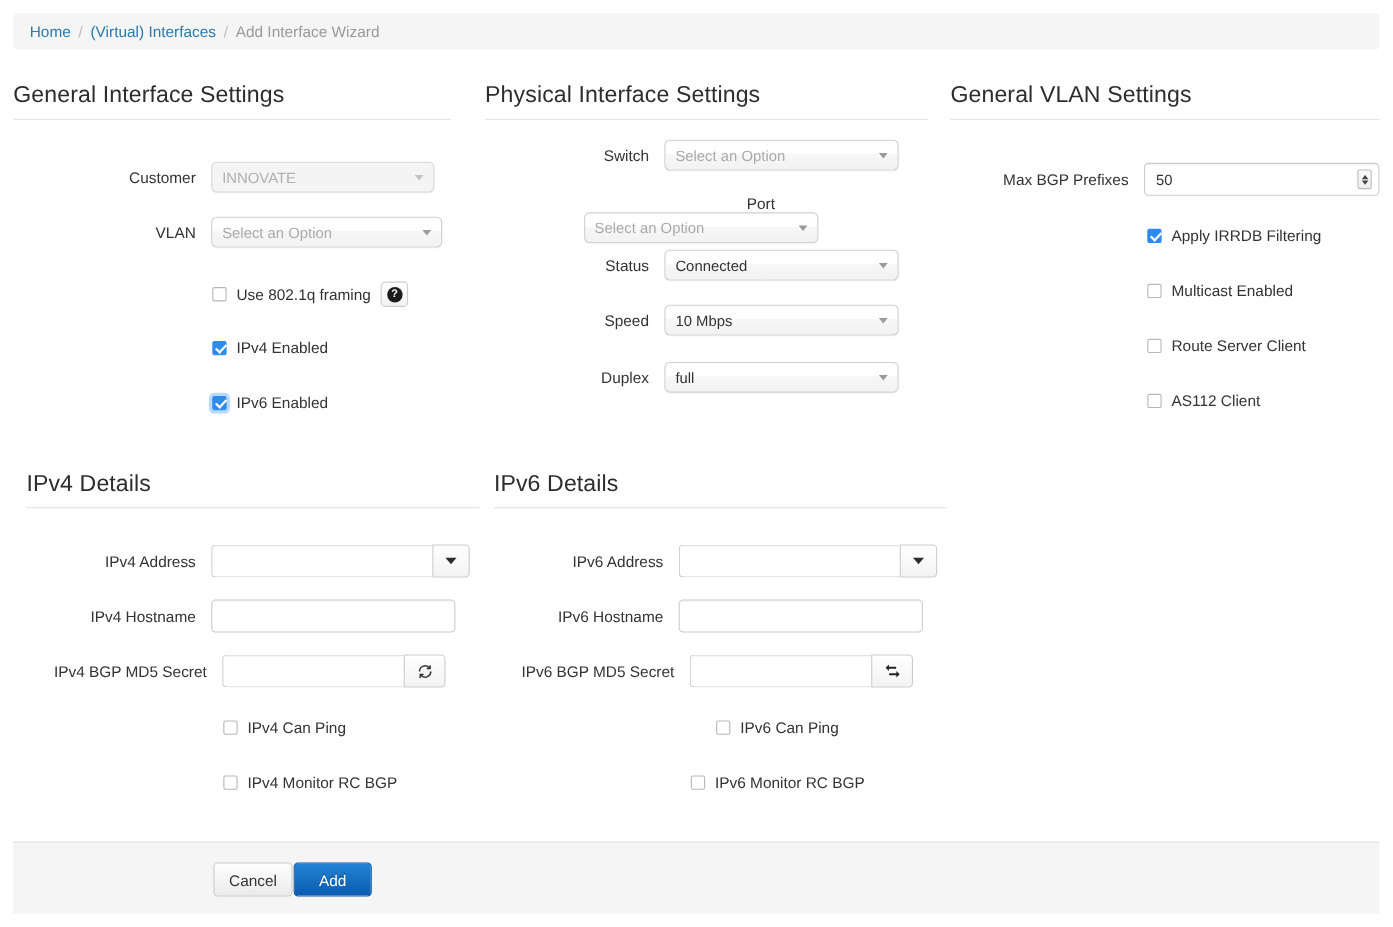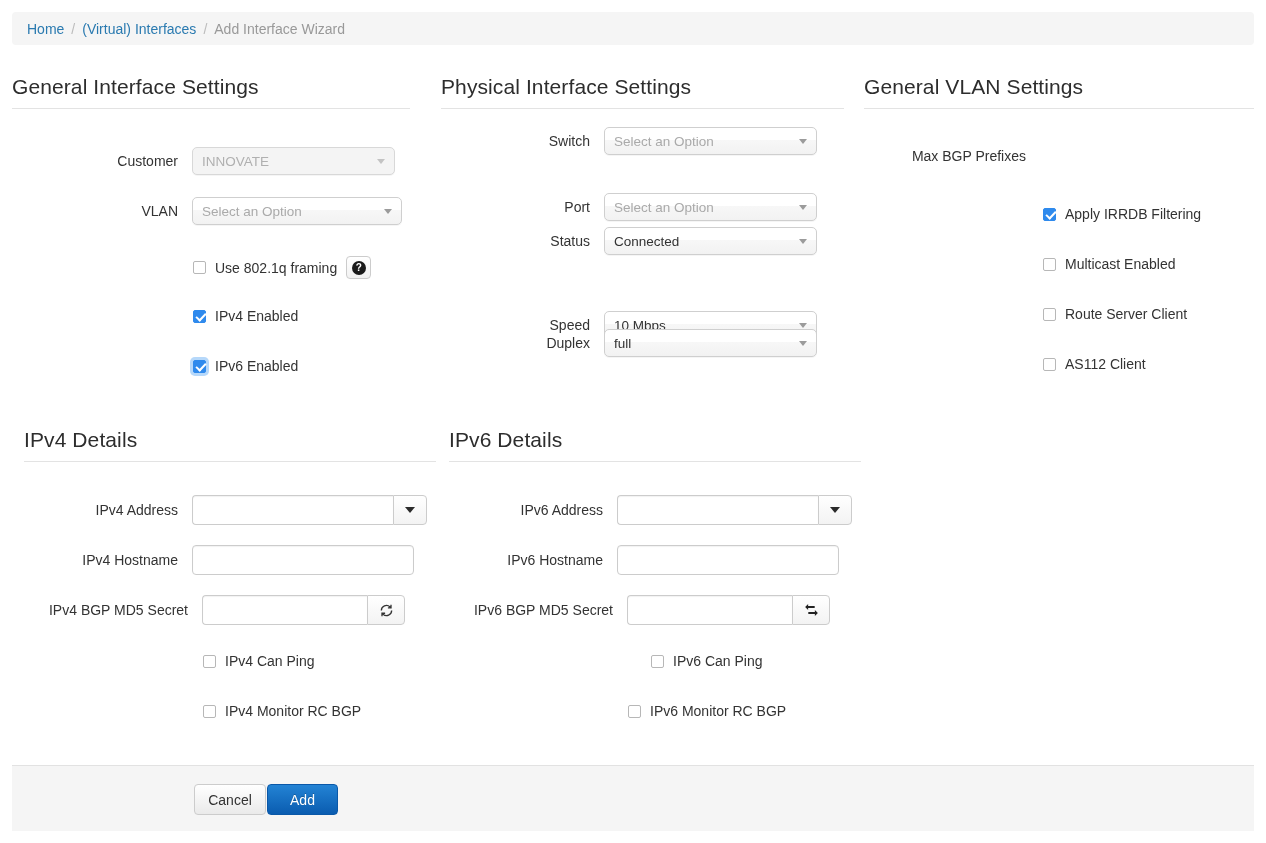--- a/index.html
+++ b/index.html
@@ -280,57 +280,64 @@
 <div class="section-rule" style="left:441px; top:108px; width:403px;"></div>
 
 <div class="frow" style="left:441px; top:127px; width:392px;">
   <div class="flabel" style="width:163px;">Switch</div>
   <div class="sel placeholder" style="width:213px;">
     <span>Select an Option</span>
     <span class="caret"></span>
   </div>
 </div>
 
-<div class="frow" style="left:441px; top:193px; width:392px;">
+<div class="frow" style="left:441px; top:177px; width:392px;flex-direction:column;">
   <div class="flabel" style="width:163px;">Port</div>
   <div class="sel placeholder" style="width:213px;">
     <span>Select an Option</span>
     <span class="caret"></span>
   </div>
 </div>
 
 <div class="frow" style="left:441px; top:227px; width:392px;">
   <div class="flabel" style="width:163px;">Status</div>
   <div class="sel" style="width:213px;">
     <span>Connected</span>
     <span class="caret"></span>
   </div>
 </div>
 
-<div class="frow" style="left:441px; top:277px; width:392px;margin-top:34px;">
+<div class="frow" style="left:441px; top:277px; width:392px;">
   <div class="flabel" style="width:163px;">Speed</div>
   <div class="sel" style="width:213px;">
     <span>10 Mbps</span>
     <span class="caret"></span>
   </div>
 </div>
 
 <div class="frow" style="left:441px; top:329px; width:392px;">
   <div class="flabel" style="width:163px;">Duplex</div>
   <div class="sel" style="width:213px;text-align:center;">
     <span>full</span>
     <span class="caret"></span>
   </div>
 </div>
 
 <div class="section-title" style="left:864px; top:75px;">General VLAN Settings</div>
 <div class="section-rule" style="left:864px; top:108px; width:390px;"></div>
 
 <div class="frow" style="left:864px; top:148px; width:390px;">
   <div class="flabel" style="width:176px;">Max BGP Prefixes</div>
+  <div class="inp" style="width:214px; position:relative;">
+    <span>50</span>
+    <span class="spin">
+      <i class="up"></i>
+        <i class="dn"></i>
+    </span>
+  </div>
 </div>
 
 <div class="cbrow" style="left:1043px; top:206px;">
   <span class="cbox checked"></span>
   <span class="cblabel">Apply IRRDB Filtering</span>
 </div>
 
 <div class="cbrow" style="left:1043px; top:256px;">
   <span class="cbox"></span>
   <span class="cblabel">Multicast Enabled</span>

